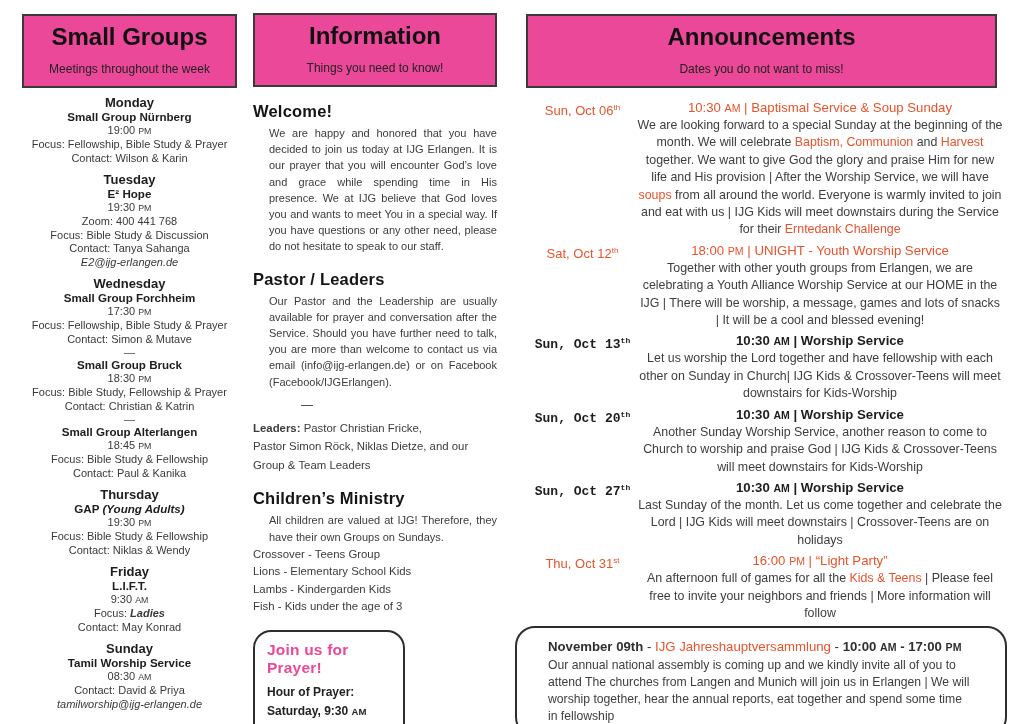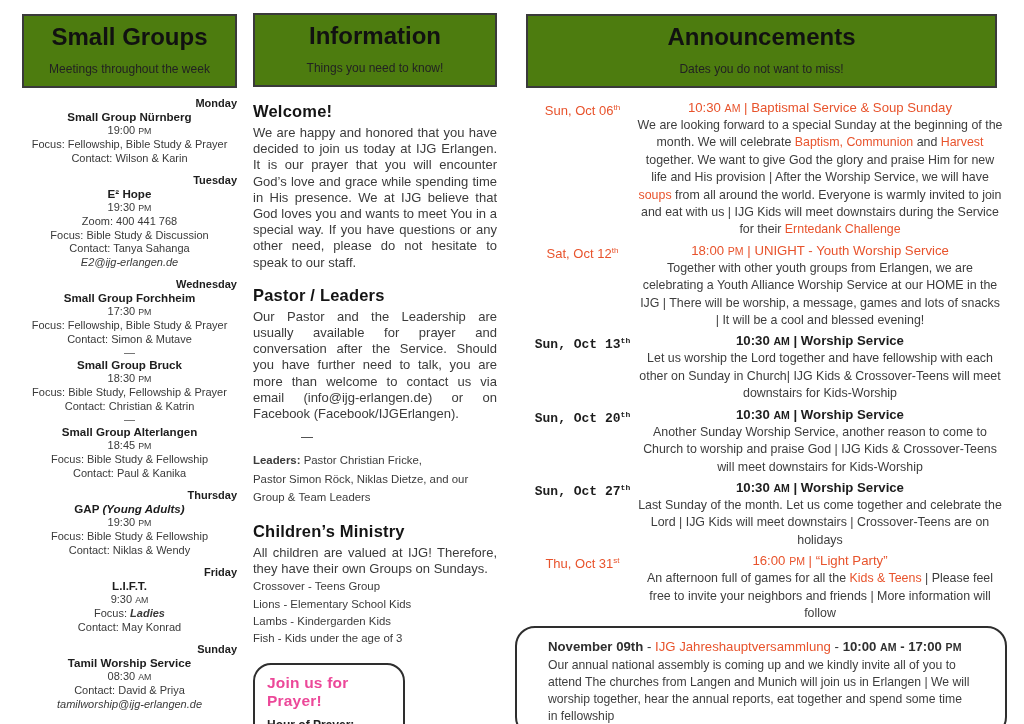--- a/index.html
+++ b/index.html
@@ -1,36 +1,36 @@
 <!DOCTYPE html>
 <html style="--accent: #E8532C;"><head>
 <meta charset="utf-8">
 <style>
   :root { --accent:#E8532C; --dark:#1d1d1d; --body:#3c3c3c; --border:#3a3a3a; }
   * { box-sizing:border-box; margin:0; padding:0; }
   html,body { width:1024px; height:724px; background:#fff; overflow:hidden; }
   body { font-family:"Liberation Sans","DejaVu Sans",sans-serif; color:var(--body); position:relative; }
   .page { position:relative; width:1024px; height:724px; background:#fff; }
 
-  .hbox { border:2px solid var(--border); background:#4d7c0f; text-align:center; padding:7px 4px 9px; }
+  .hbox { border:2px solid var(--border); background:#ec4899; text-align:center; padding:7px 4px 9px; }
   .hbox .htitle { font-size:24px; font-weight:bold; color:#111; line-height:28px; }
   .hbox .hsub { font-size:12px; color:#222; line-height:15px; margin-top:11px; }
 
   .col1 { position:absolute; left:22px; top:14px; width:215px; text-align:center; }
   .sg-day { margin-top:8px; }
-  .sg-dayname { font-size:11px; font-weight:bold; color:var(--dark); line-height:14px;text-align:right; }
+  .sg-dayname { font-size:13px; font-weight:bold; color:var(--dark); line-height:14px; }
   .sg-name { font-size:11.6px; font-weight:bold; color:var(--dark); line-height:13.5px; }
   .sg-detail { font-size:11px; line-height:13.5px; color:#393939; }
   .sg-email { font-size:11px; line-height:13.5px; color:#393939; font-style:italic; }
   .sg-sep { font-size:11px; line-height:12px; color:#4a4a4a; }
 
   .col2 { position:absolute; left:253px; top:13px; width:244px; }
   .sec-h { font-size:16.5px; font-weight:bold; color:#141414; margin:15px 0 4px; letter-spacing:0.2px; }
   .col2 .sec-h:first-of-type { margin-top:11px; }
-  .para { font-size:13px; line-height:16.2px; text-align:justify; color:#3b3b3b; }
+  .para { font-size:11px; line-height:16.2px; text-align:justify; color:#3b3b3b;margin-left:16px; }
   .dash-sep { margin:8px 0 7px 48px; color:#3b3b3b; font-size:12px; }
   .leaders-line { font-size:11.4px; line-height:18.5px; color:#3b3b3b; }
   .child-line { font-size:11.4px; line-height:17.4px; color:#3b3b3b; }
   .child-list { margin-top:1px; }
   .prayerbox { margin-top:15px; width:152px; border:2px solid #2e2e2e; border-radius:18px; padding:9px 12px 11px; }
   .pb-title { font-size:15.5px; font-weight:bold; color:#ec4899; margin-bottom:6px; letter-spacing:0.2px; }
   .pb-line { font-size:12px; line-height:18.5px; color:#222; }
 
   .col3 { position:absolute; left:515px; top:14px; width:492px; }
   .col3 .hbox { margin:0 10px 0 11px; }

